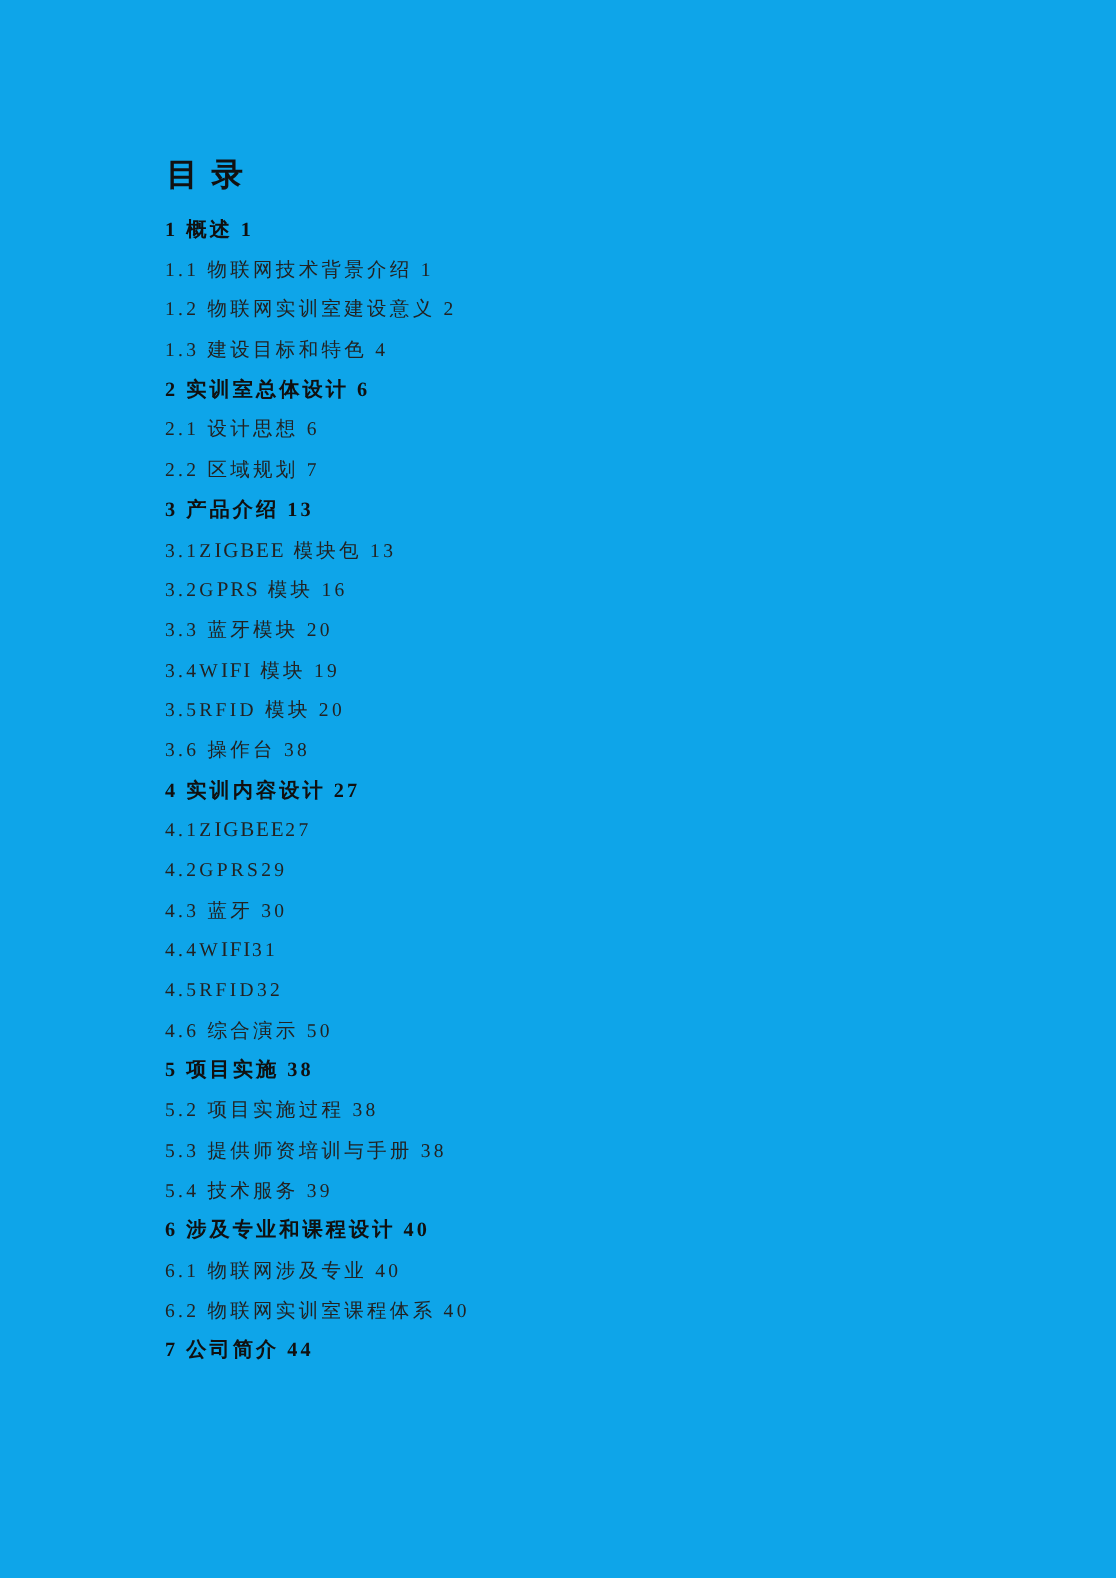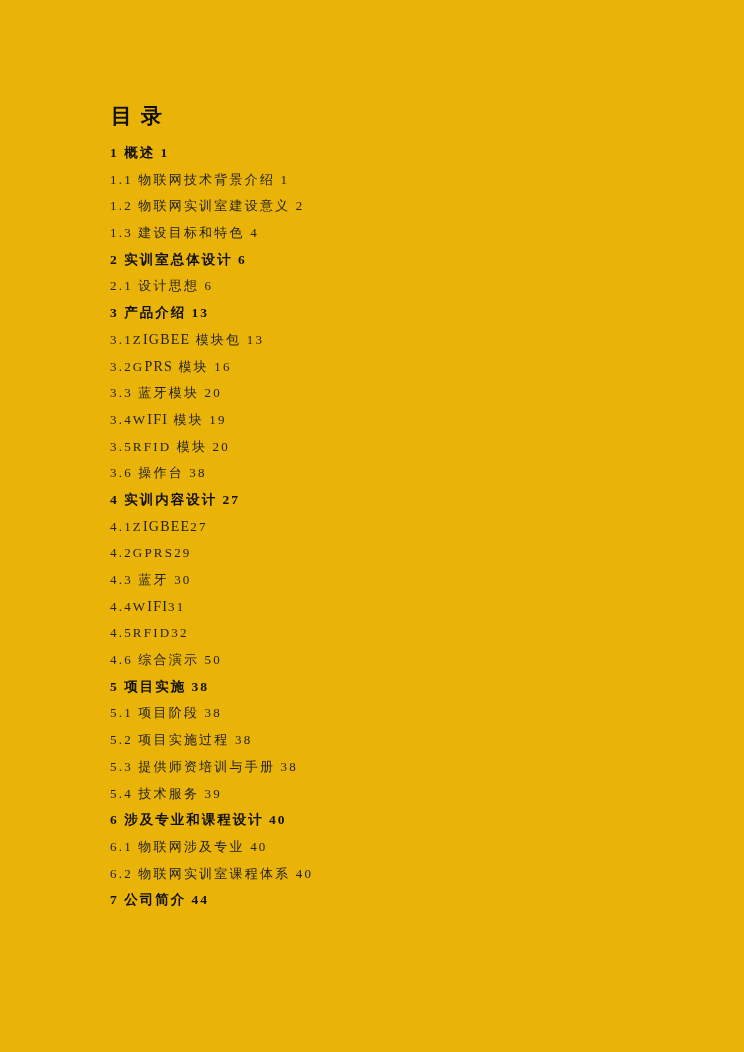--- a/index.html
+++ b/index.html
@@ -5,21 +5,21 @@
   * { margin: 0; padding: 0; box-sizing: border-box; }
   html, body { width: 744px; height: 1052px; }
   body {
     background: #ffffff;
     font-family: "Liberation Serif", "DejaVu Serif", serif;
   }
   .page {
     position: relative;
     width: 744px;
     height: 1052px;
-    background: #eab308;
+    background: #0ea5e9;
     overflow: hidden;
   }
   .toc-title {
     position: absolute;
     left: 111px;
     top: 102px;
     font-size: 21px;
     font-weight: bold;
     letter-spacing: 9px;
     color: #111111;
@@ -55,36 +55,36 @@
 
 <div class="page">
   <div class="toc-title">目录</div>
   <div class="toc-list">
       <div class="toc-line bold"><span>1 概述 1</span></div>
       <div class="toc-line"><span>1.1 物联网技术背景介绍 1</span></div>
       <div class="toc-line"><span>1.2 物联网实训室建设意义 2</span></div>
       <div class="toc-line"><span>1.3 建设目标和特色 4</span></div>
       <div class="toc-line bold"><span>2 实训室总体设计 6</span></div>
       <div class="toc-line"><span>2.1 设计思想 6</span></div>
+      <div class="toc-line"><span>2.2 区域规划 7</span></div>
       <div class="toc-line bold"><span>3 产品介绍 13</span></div>
       <div class="toc-line"><span>3.1Z</span><span class="smallcaps">IGBEE</span><span> 模块包 13</span></div>
       <div class="toc-line"><span>3.2G</span><span class="smallcaps">PRS</span><span> 模块 16</span></div>
       <div class="toc-line"><span>3.3 蓝牙模块 20</span></div>
       <div class="toc-line"><span>3.4W</span><span class="smallcaps">IFI</span><span> 模块 19</span></div>
       <div class="toc-line"><span>3.5RFID 模块 20</span></div>
       <div class="toc-line"><span>3.6 操作台 38</span></div>
       <div class="toc-line bold"><span>4 实训内容设计 27</span></div>
       <div class="toc-line"><span>4.1Z</span><span class="smallcaps">IGBEE</span><span>27</span></div>
       <div class="toc-line"><span>4.2GPRS29</span></div>
       <div class="toc-line"><span>4.3 蓝牙 30</span></div>
       <div class="toc-line"><span>4.4W</span><span class="smallcaps">IFI</span><span>31</span></div>
       <div class="toc-line"><span>4.5RFID32</span></div>
       <div class="toc-line"><span>4.6 综合演示 50</span></div>
       <div class="toc-line bold"><span>5 项目实施 38</span></div>
-      <div class="toc-line"><span>5.1 项目阶段 38</span></div>
       <div class="toc-line"><span>5.2 项目实施过程 38</span></div>
       <div class="toc-line"><span>5.3 提供师资培训与手册 38</span></div>
       <div class="toc-line"><span>5.4 技术服务 39</span></div>
       <div class="toc-line bold"><span>6 涉及专业和课程设计 40</span></div>
       <div class="toc-line"><span>6.1 物联网涉及专业 40</span></div>
       <div class="toc-line"><span>6.2 物联网实训室课程体系 40</span></div>
       <div class="toc-line bold"><span>7 公司简介 44</span></div>
     </div>
 </div>
 

